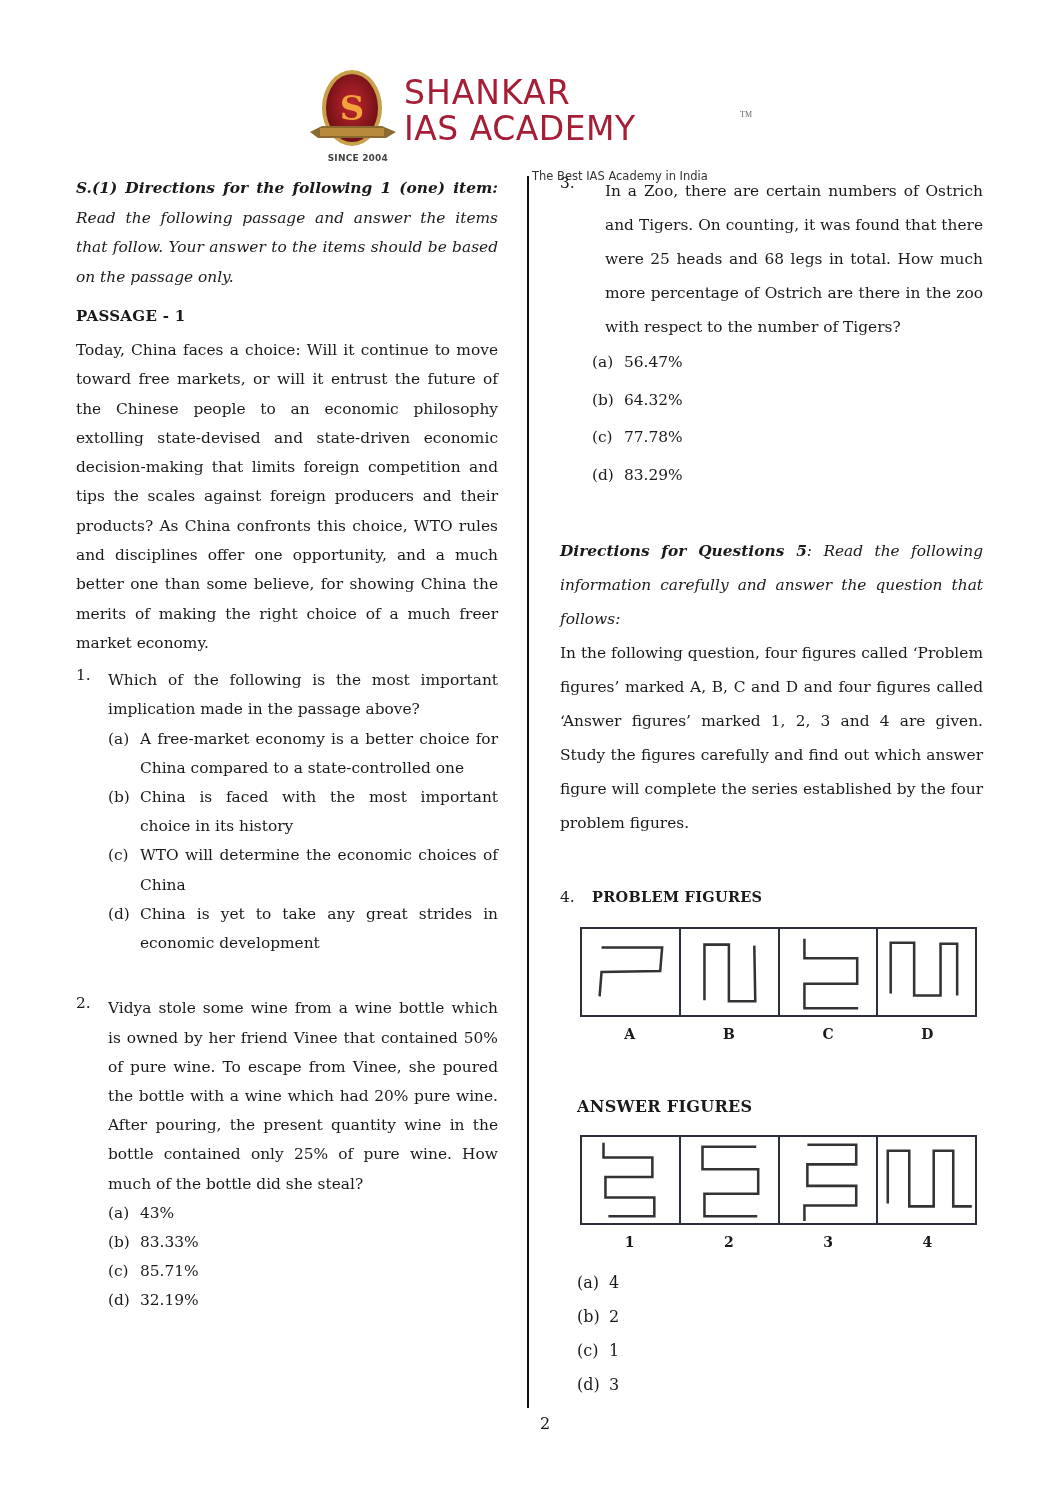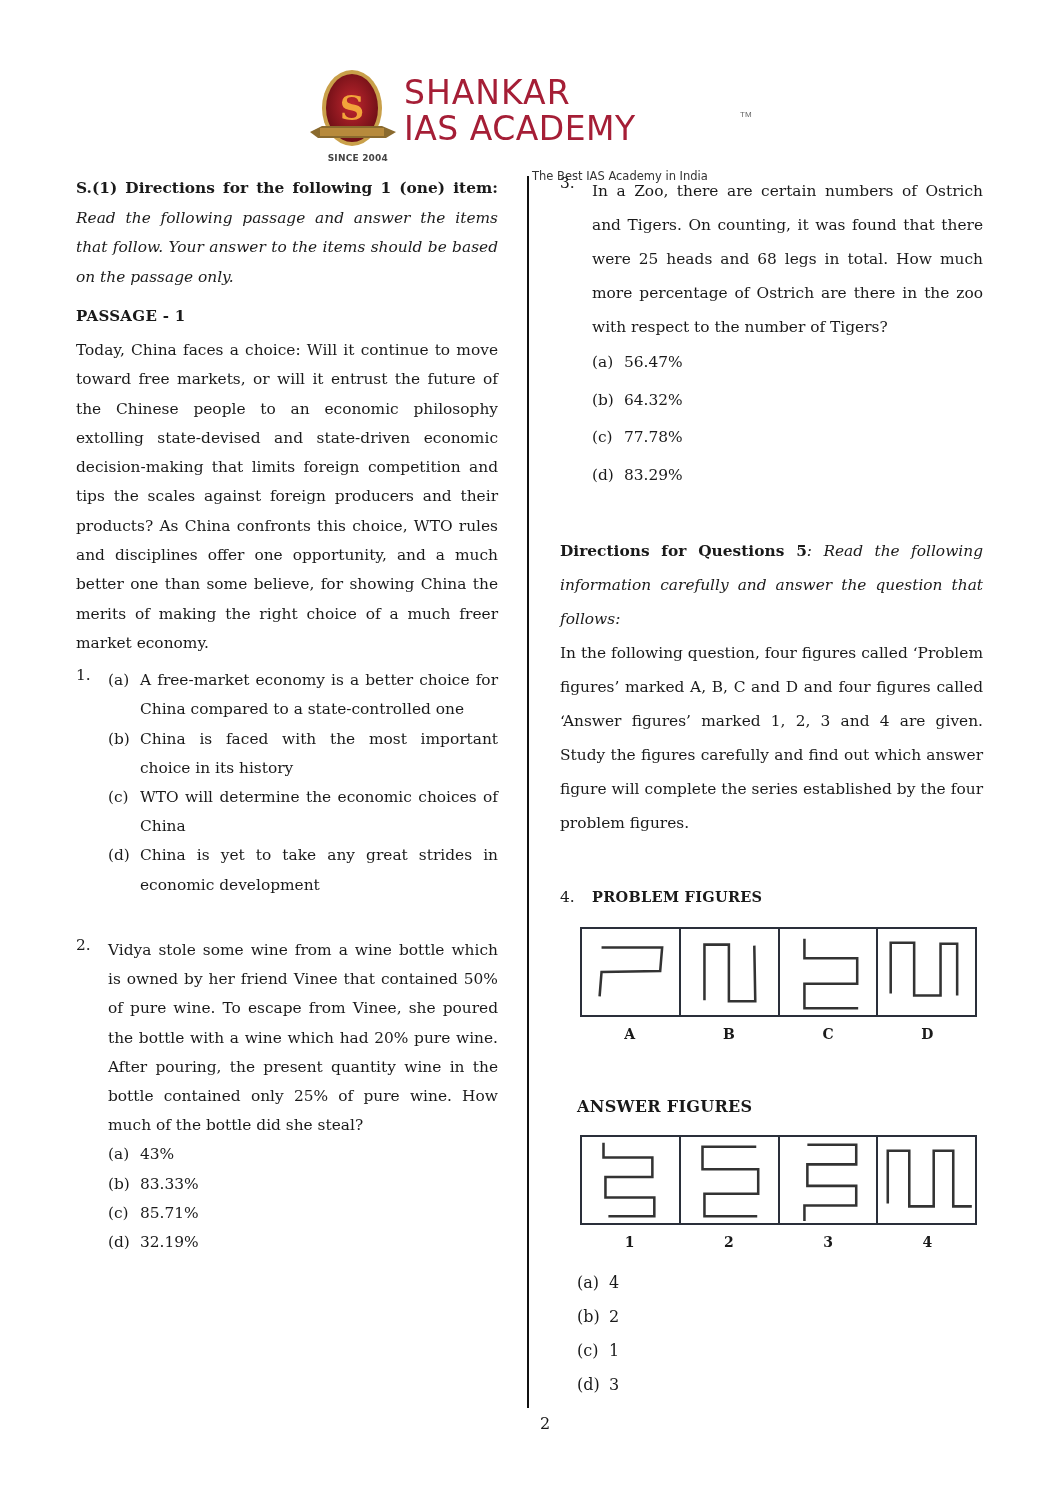--- a/index.html
+++ b/index.html
@@ -7,46 +7,46 @@
   body { position: relative; font-family: "DejaVu Serif", "Liberation Serif", serif; color: #1a1a1a; overflow: hidden; }
 
   
   .header { position: absolute; left: 300px; top: 66px; width: 470px; height: 104px; }
   .emblem { position: absolute; left: 6px; top: 2px; width: 96px; height: 88px; }
   .since { position: absolute; left: 4px; top: 87px; width: 84px; text-align: right;
            font-family: "DejaVu Sans", sans-serif; font-weight: bold; font-size: 9px; color: #444; letter-spacing: 0.2px; }
   .brand-line1, .brand-line2 { position: absolute; font-family: "DejaVu Sans", sans-serif; color: #A51E36; line-height: 1; }
   .brand-line1 { left: 104px; top: 10px; font-size: 33px; letter-spacing: 1px; }
   .brand-line2 { left: 104px; top: 46px; font-size: 33px; letter-spacing: 0.5px; }
-  .tm { position: absolute; left: 440px; top: 44px; font-family: Liberation Sans, sans-serif; font-size: 8px; color: #666; }
+  .tm { position: absolute; left: 440px; top: 44px; font-family: Liberation Serif, serif; font-size: 8px; color: #666; }
   .tagline { position: absolute; left: 232px; top: 103px; font-family: "DejaVu Sans", sans-serif; font-size: 11.5px; color: #333; }
 
   
   .col { position: absolute; top: 174px; font-size: 15.4px; }
   .col-left { left: 76px; width: 422px; }
   .col-right { left: 560px; width: 423px; }
   .divider { position: absolute; left: 527px; top: 176px; width: 2px; height: 1232px; background: #111; }
 
   p.j { text-align: justify; text-align-last: left; }
-  .dir-bold { font-weight: bold; }
+  .dir-bold { font-weight: bold; font-style: italic; }
   .dir-ital { font-style: italic; }
   .directions { line-height: 29.5px; }
   .passage-title { text-align: left; font-weight: bold; font-size: 15px; margin-top: 9px; line-height: 30px; letter-spacing: 0.3px; }
   .passage { line-height: 29.3px; margin-top: 5px; }
 
   .q { position: relative; padding-left: 32px; }
   .q .qnum { position: absolute; left: 0; top: 0; }
   .q .qtext { line-height: 29.2px; }
   .opt { position: relative; padding-left: 32px; line-height: 29.2px; }
   .opt .olab { position: absolute; left: 0; top: 0; }
 
   .q1 { margin-top: 8px; }
   .q2 { margin-top: 36px; }
 
-  .q3 .qtext { line-height: 34px; }
+  .q3 .qtext { line-height: 34px; margin-left: 13px; }
   .q3 .opt { line-height: 37.5px; }
 
   .dir2 { margin-top: 40px; line-height: 34px; }
   .dir2-body { line-height: 34px; margin-top: 0; }
 
   .q4-head { margin-top: 40px; position: relative; padding-left: 32px; line-height: 34px; }
   .q4-head .qnum { position: absolute; left: 0; top: 0; }
   .q4-head .ttl { font-weight: bold; font-size: 14.5px; letter-spacing: 0.3px; }
 
   .figrow { position: absolute; left: 580px; width: 397px; height: 90px; border: 2px solid #2a2f3a; display: flex; }
@@ -89,20 +89,21 @@
 <div class="col col-left">
   <p class="j directions">
     <span class="dir-bold">S.(1) Directions for the following 1 (one) item:</span>
     <span class="dir-ital">Read the following passage and answer the items that follow. Your answer to the items should be based on the passage only.</span>
   </p>
   <div class="passage-title">PASSAGE - 1</div>
   <p class="j passage">Today, China faces a choice: Will it continue to move toward free markets, or will it entrust the future of the Chinese people to an economic philosophy extolling state-devised and state-driven economic decision-making that limits foreign competition and tips the scales against foreign producers and their products? As China confronts this choice, WTO rules and disciplines offer one opportunity, and a much better one than some believe, for showing China the merits of making the right choice of a much freer market economy.</p>
 
   <div class="q q1">
     <span class="qnum">1.</span>
+    <p class="j qtext">Which of the following is the most important implication made in the passage above?</p>
     <div class="opt">
         <span class="olab">(a)</span>
         <p class="j">A free-market economy is a better choice for China compared to a state-controlled one</p>
       </div>
     <div class="opt">
         <span class="olab">(b)</span>
         <p class="j">China is faced with the most important choice in its history</p>
       </div>
     <div class="opt">
         <span class="olab">(c)</span>

